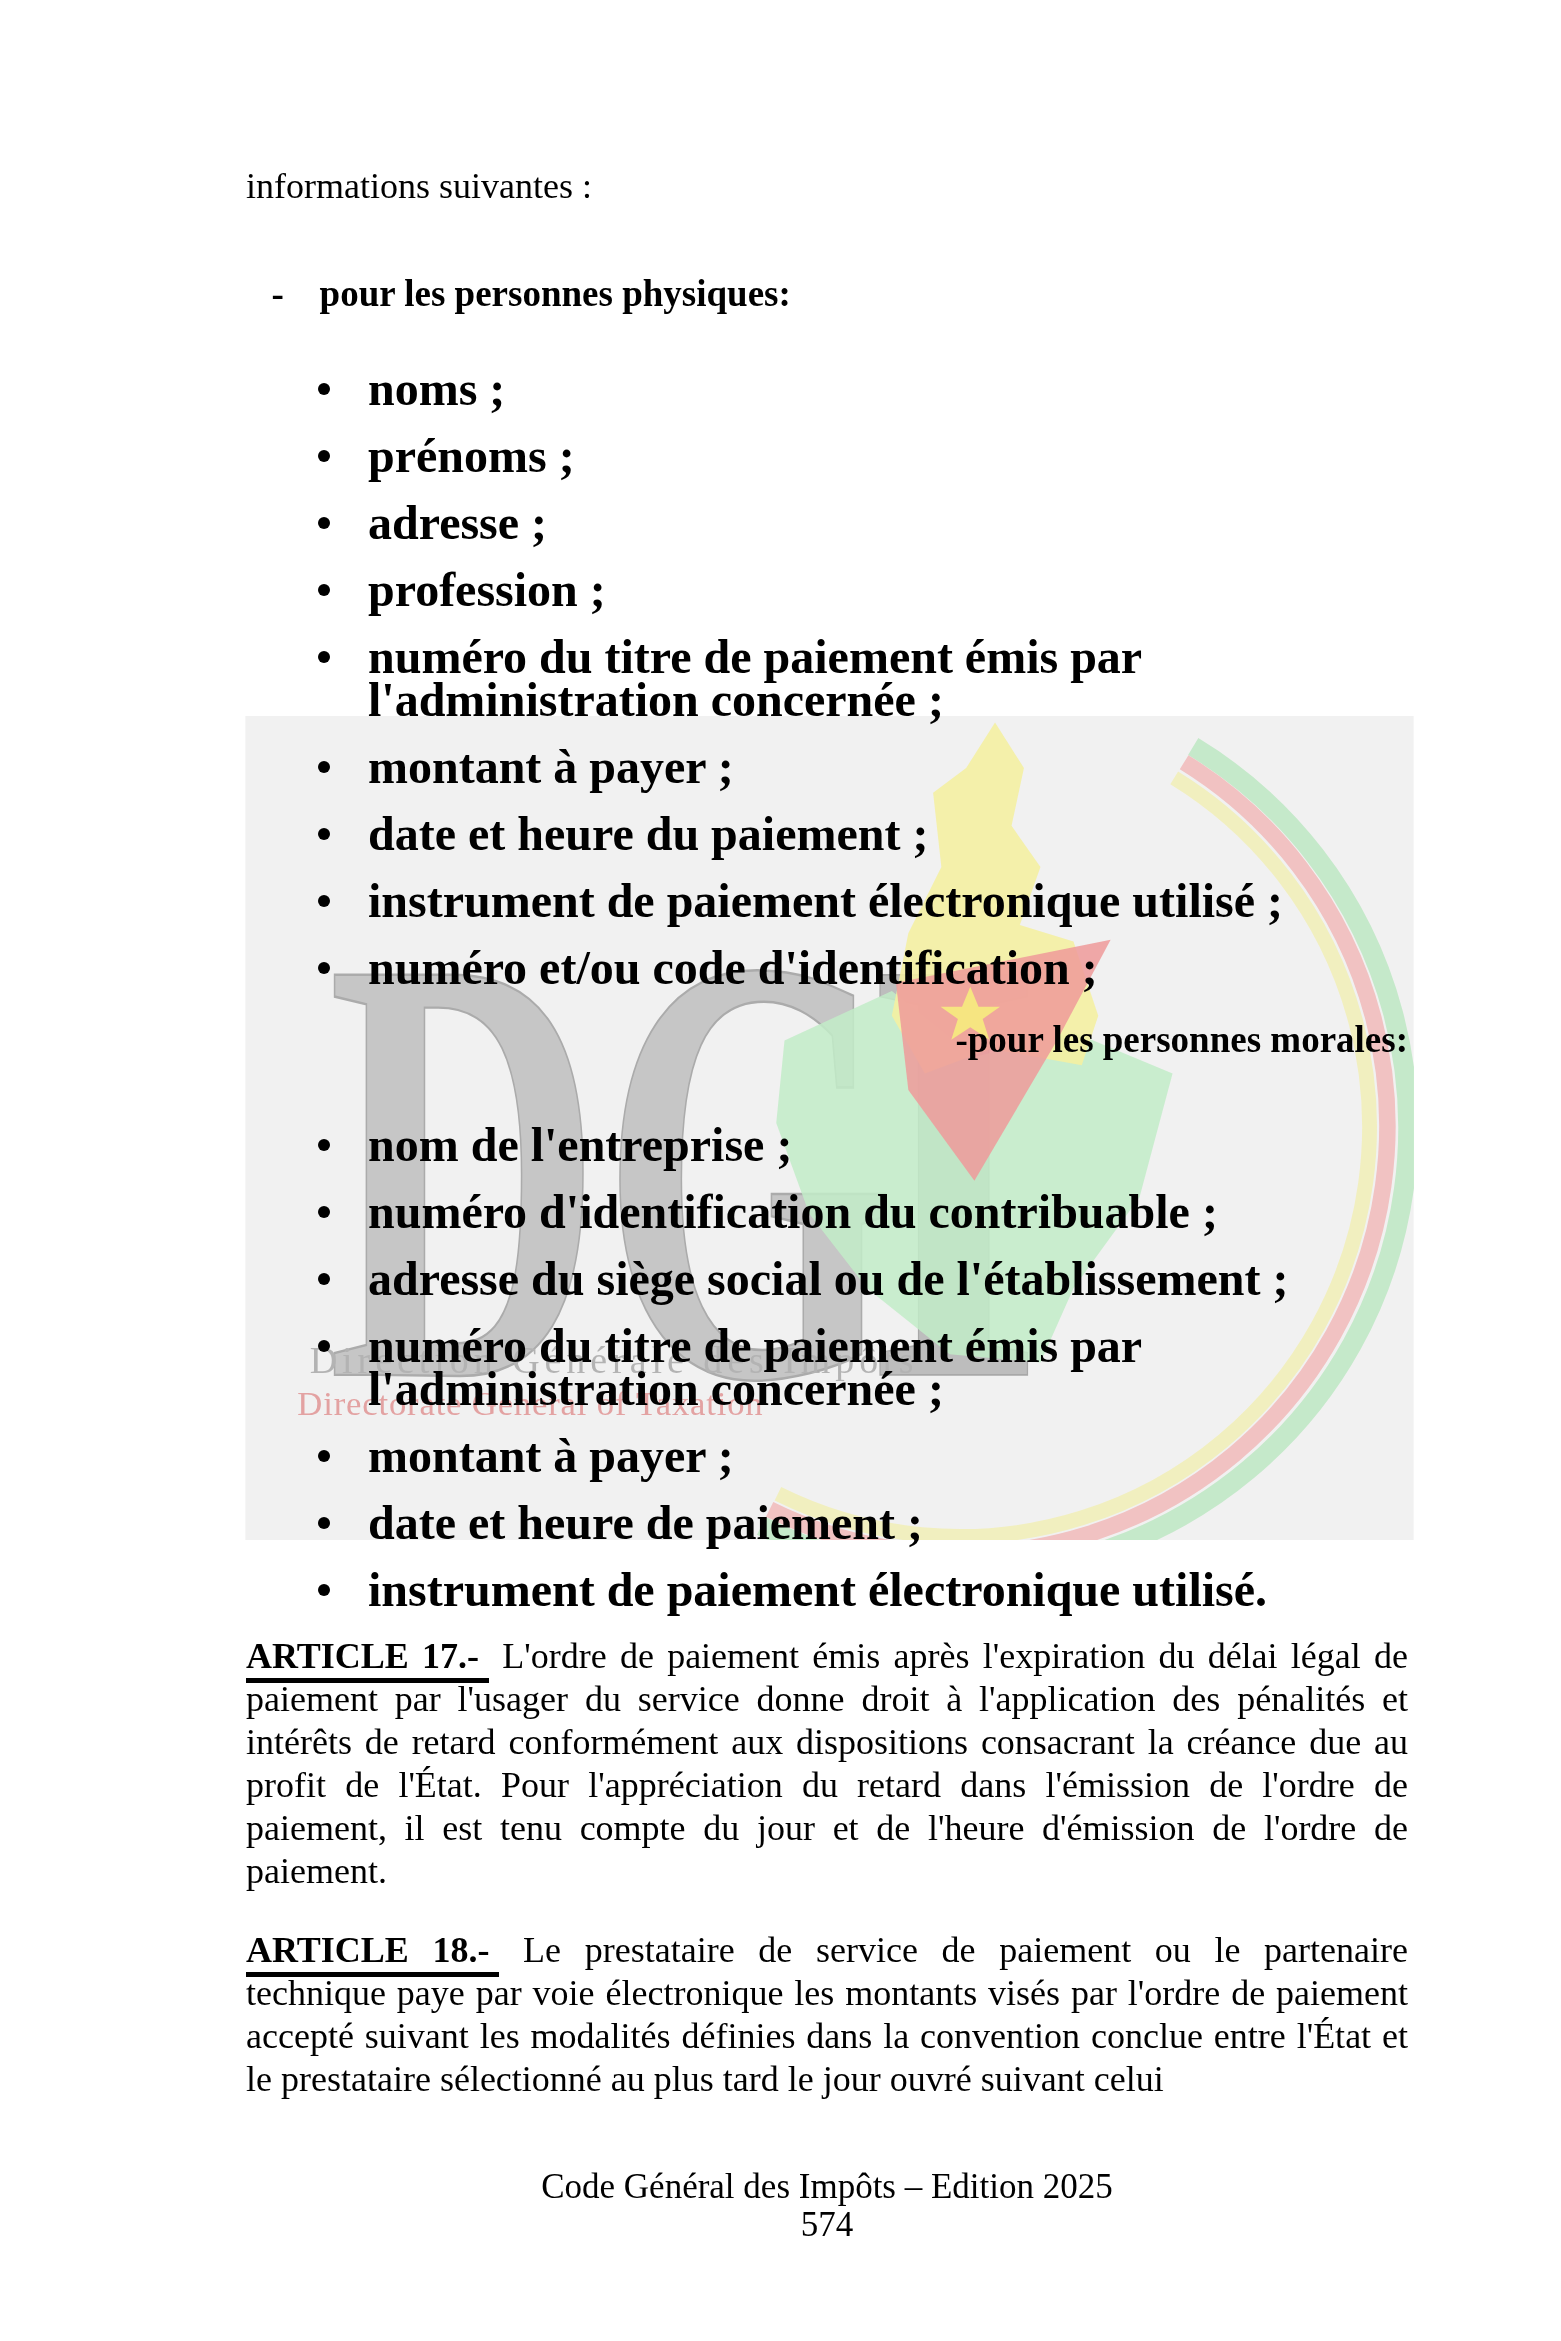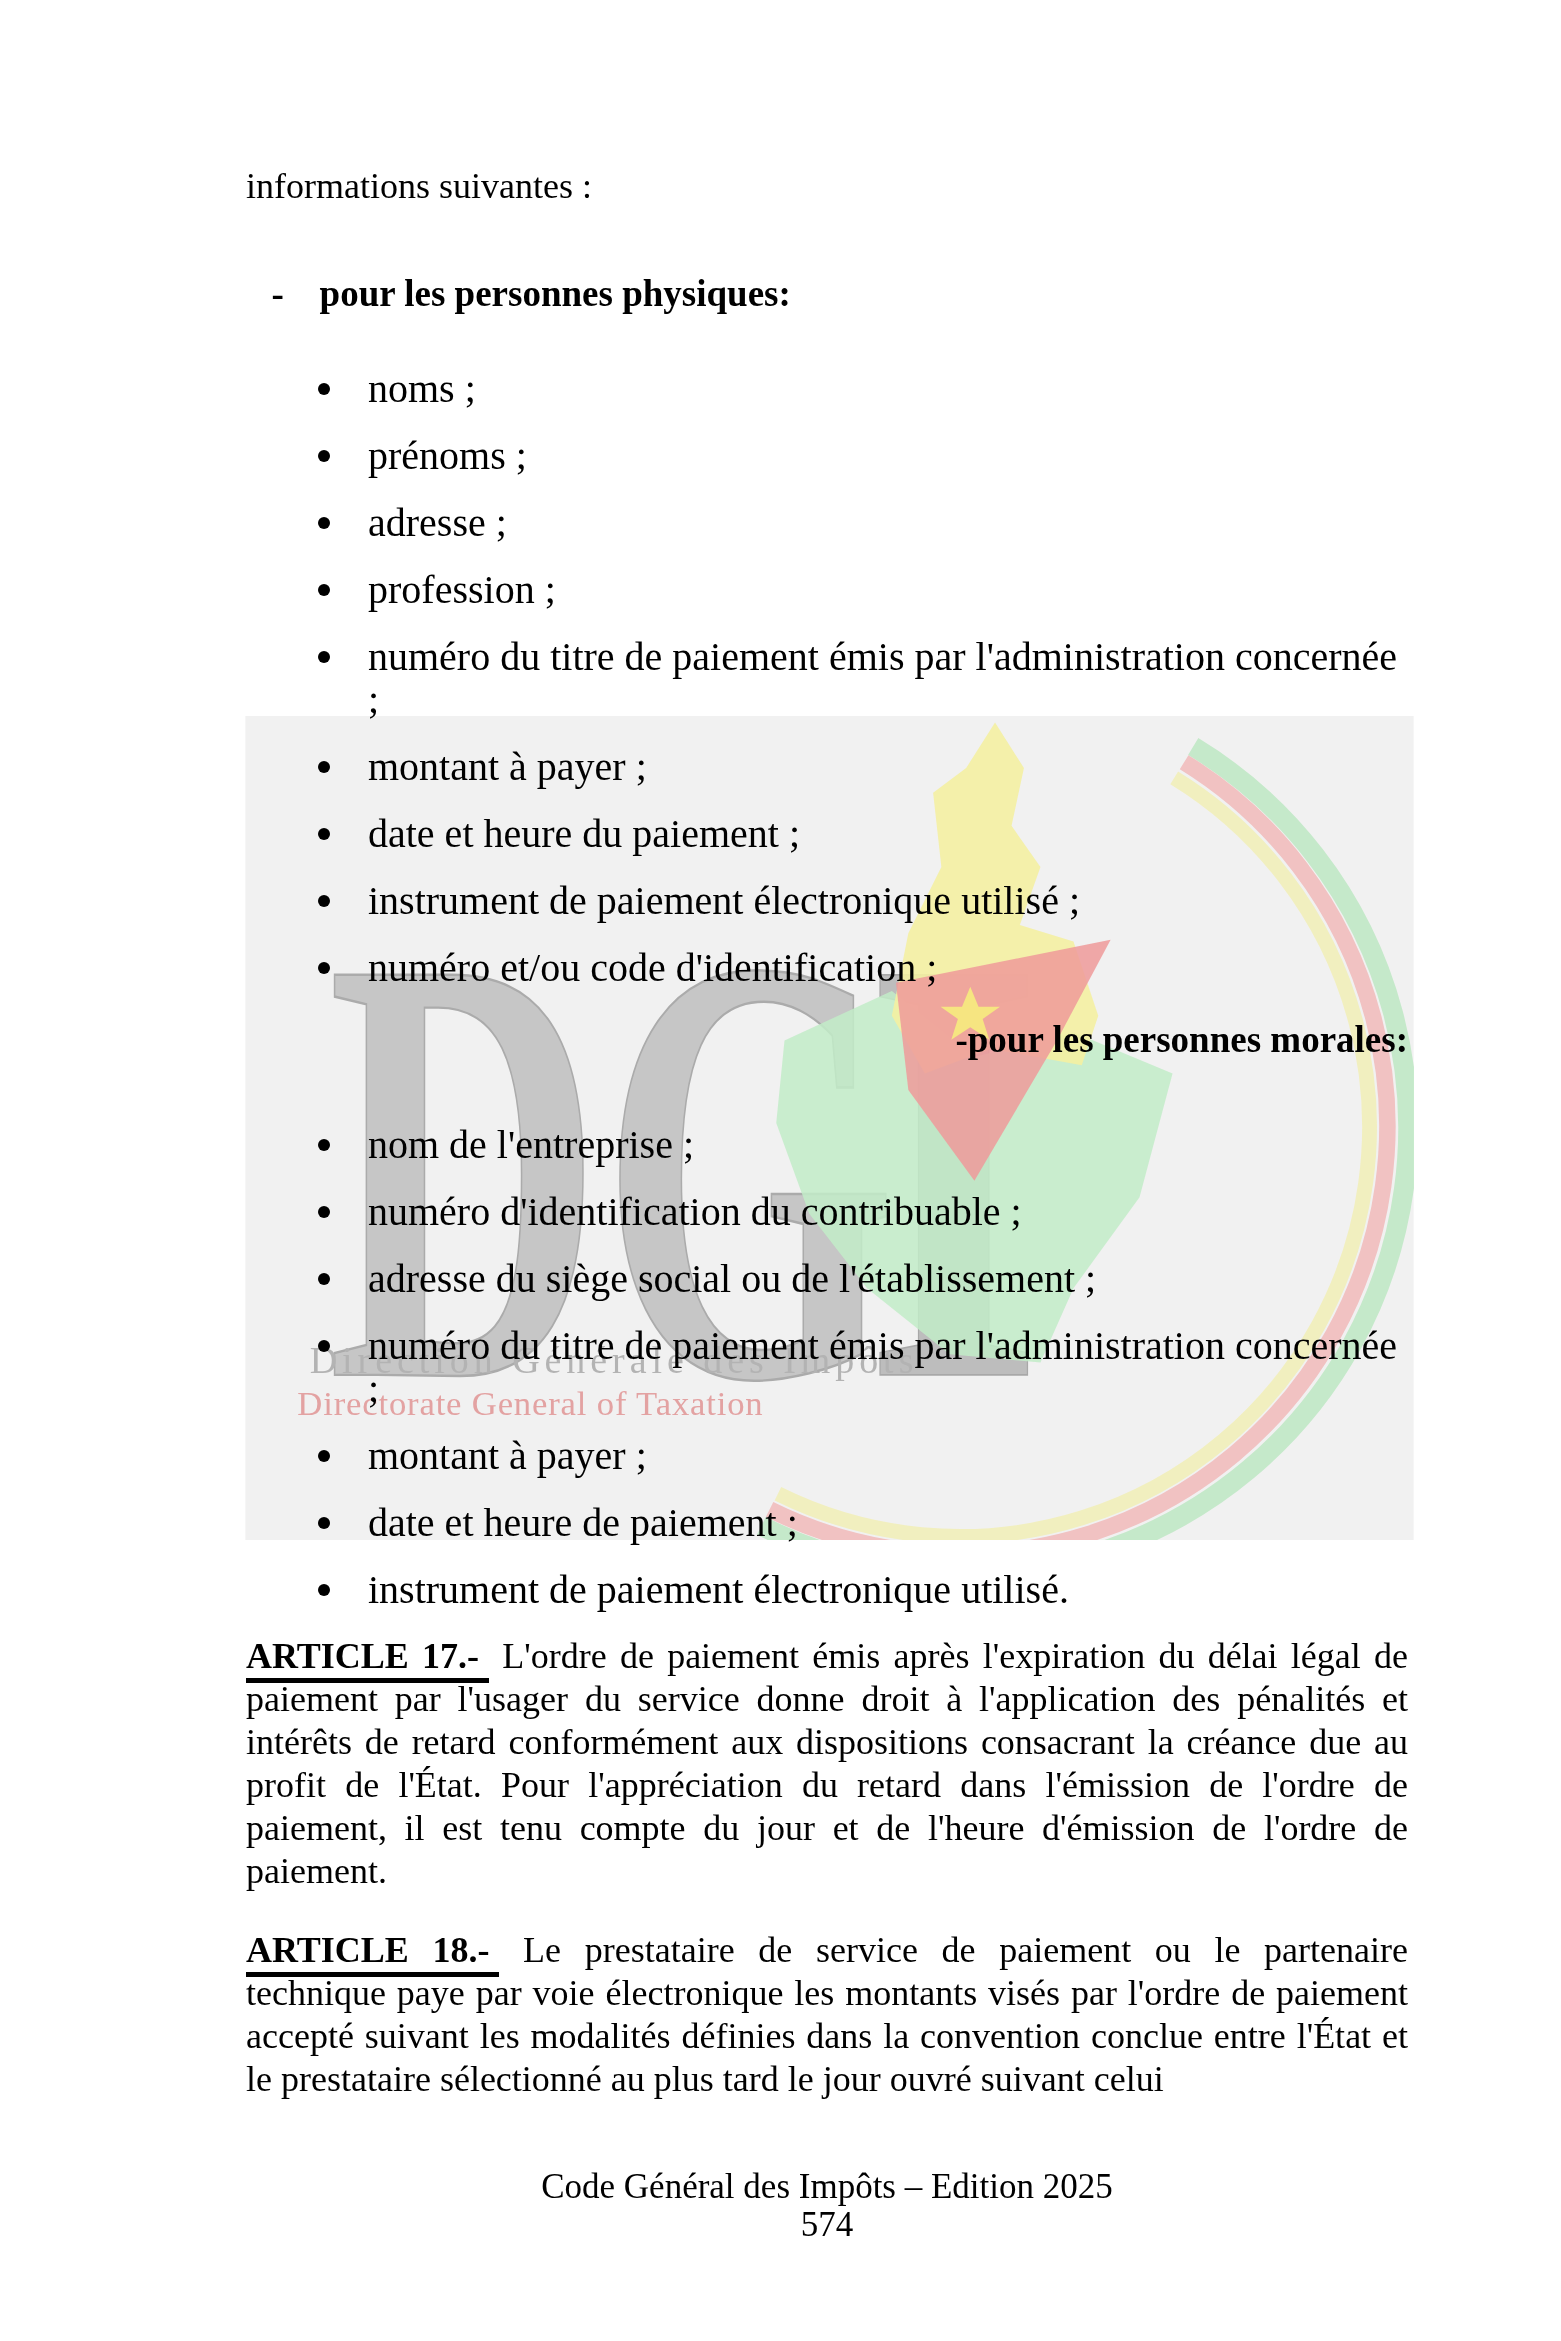--- a/index.html
+++ b/index.html
@@ -34,22 +34,23 @@
   .sec-header.physiques { margin-top:64px; }
   .sec-header.morales   { margin-top:29px;text-align:right; }
   .dash { display:inline-block; width:48px; font-weight:bold; }
 
   ul.bullets { list-style:none; margin:0; padding:0; }
   ul.bullets.physiques { margin-top:52px; }
   ul.bullets.morales   { margin-top:62px; }
   ul.bullets li {
     position:relative;
     padding-left:122px;
-    font-size:40px; line-height:43px;
+    font-size:48px; line-height:43px;
     margin-bottom:24px;
+    font-weight:bold;
   }
   .dot {
     position:absolute; left:72px; top:15.7px;
     width:12.4px; height:12.4px; border-radius:50%;
     background:#000;
   }
 
   .article {
     font-size:36px; line-height:43px;
     text-align:justify;

